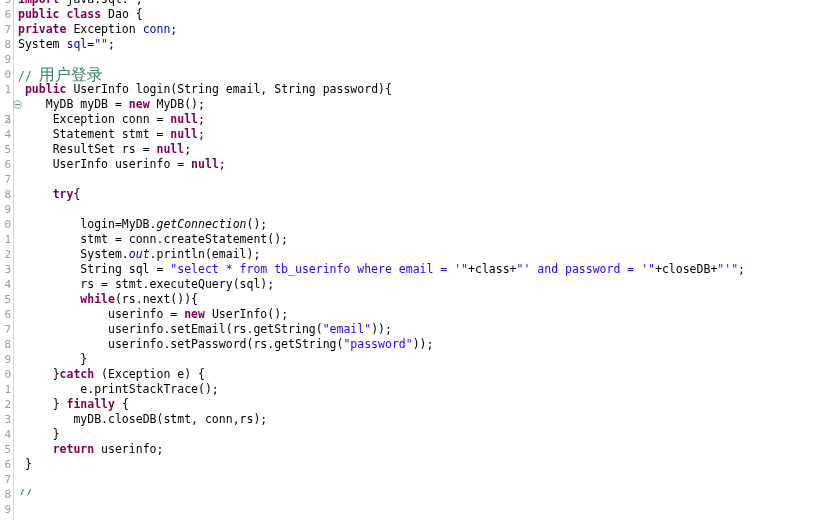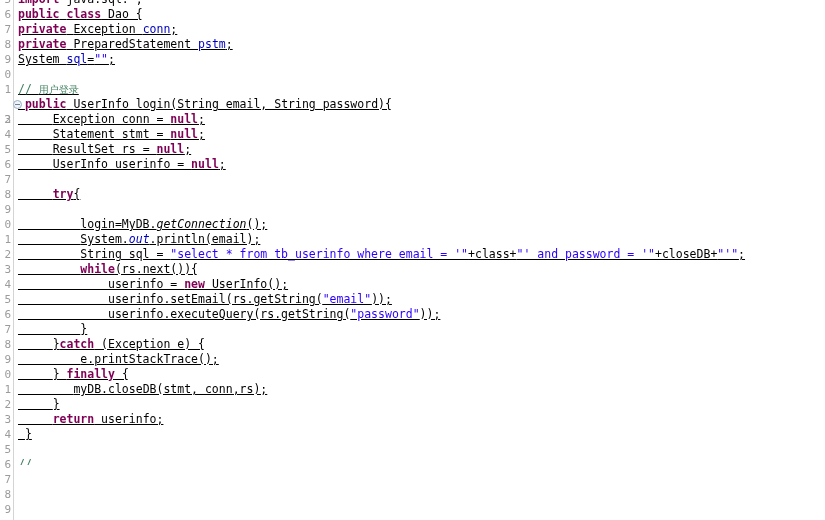--- a/index.html
+++ b/index.html
@@ -81,31 +81,30 @@
     overflow: hidden;
   }
   .line {
     height: 15px;
     line-height: 15px;
     font-size: 11.5px;
     white-space: pre;
     color: #000000;
     font-family: "DejaVu Sans Mono", "Liberation Mono", monospace;
     padding-left: 3px;
-    text-decoration: underline;
   }
 
   
   .kw   { color: #7f0055; font-weight: bold; }
   .str  { color: #2a00ff; }
   .cmt  { color: #3f7f5f; }
   .fld  { color: #0000c0; }
   .stat { color: #0000c0; font-style: italic; }
   .mstat{ color: #000000; font-style: italic; }
-  .cjk  { font-family: "DejaVu Sans", sans-serif; font-size: 10px; }
+  .cjk  { font-family: "DejaVu Sans", sans-serif; font-size: 16px; }
   .plain{ color: #000000; }
 
   
   .clip-top {
     height: 7px;
     line-height: 7px;
     overflow: hidden;
     position: relative;
   }
   .clip-top .inner {
@@ -216,61 +215,63 @@
   <div class="code">
 
     <div class="clip-top">
       <div class="inner"><span class="kw">import</span><span class="plain"> java.sql.*;</span></div>
     </div>
 
     <div class="line"><span class="kw">public</span> <span class="kw">class</span> <span>Dao {</span></div>
 
     <div class="line"><span class="kw">private</span> <span>Exception </span><span class="fld">conn</span><span>;</span></div>
 
-    <div class="line"><span class="kw">private</span> <span>PreparedStatement </span><span class="fld">pstm</span><span>;</span></div>
 
     <div class="line"><span>System </span><span class="fld">sql</span><span>=</span><span class="str">""</span><span>;</span></div>
 
     <div class="line"></div>
 
     <div class="line"><span class="cmt">// </span><span class="cmt cjk">用户登录</span></div>
 
     <div class="line"> <span class="kw">public</span> <span>UserInfo login(String email, String password){</span></div>
 
+    <div class="line">    <span>MyDB myDB = </span><span class="kw">new</span><span> MyDB();</span></div>
 
     <div class="line">     <span>Exception conn = </span><span class="kw">null</span><span>;</span></div>
 
     <div class="line">     <span>Statement stmt = </span><span class="kw">null</span><span>;</span></div>
 
     <div class="line">     <span>ResultSet rs = </span><span class="kw">null</span><span>;</span></div>
 
     <div class="line">     <span>UserInfo userinfo = </span><span class="kw">null</span><span>;</span></div>
 
     <div class="line"></div>
 
     <div class="line">     <span class="kw">try</span><span>{</span></div>
 
     <div class="line"></div>
 
     <div class="line">         <span>login=MyDB.</span><span class="mstat">getConnection</span><span>();</span></div>
 
+    <div class="line">         <span>stmt = conn.createStatement();</span></div>
 
     <div class="line">         <span>System.</span><span class="stat">out</span><span>.println(email);</span></div>
 
 
     <div class="line">         <span>String sql = </span><span class="str">"select * from tb_userinfo where email = '"</span><span>+class+</span><span class="str">"' and password = '"</span><span>+closeDB+</span><span class="str">"'"</span><span>;</span></div>
 
+    <div class="line">         <span>rs = stmt.executeQuery(sql);</span></div>
 
     <div class="line">         <span class="kw">while</span><span>(rs.next()){</span></div>
 
     <div class="line">             <span>userinfo = </span><span class="kw">new</span><span> UserInfo();</span></div>
 
     <div class="line">             <span>userinfo.setEmail(rs.getString(</span><span class="str">"email"</span><span>));</span></div>
 
-    <div class="line">             <span>userinfo.executeQuery(rs.getString(</span><span class="str">"password"</span><span>));</span></div>
+    <div class="line">             <span>userinfo.setPassword(rs.getString(</span><span class="str">"password"</span><span>));</span></div>
 
     <div class="line">         <span>}</span></div>
 
     <div class="line">     <span>}</span><span class="kw">catch</span><span> (Exception e) {</span></div>
 
     <div class="line">         <span>e.printStackTrace();</span></div>
 
     <div class="line">     <span>} </span><span class="kw">finally</span><span> {</span></div>
 
     <div class="line">        <span>myDB.closeDB(stmt, conn,rs);</span></div>

